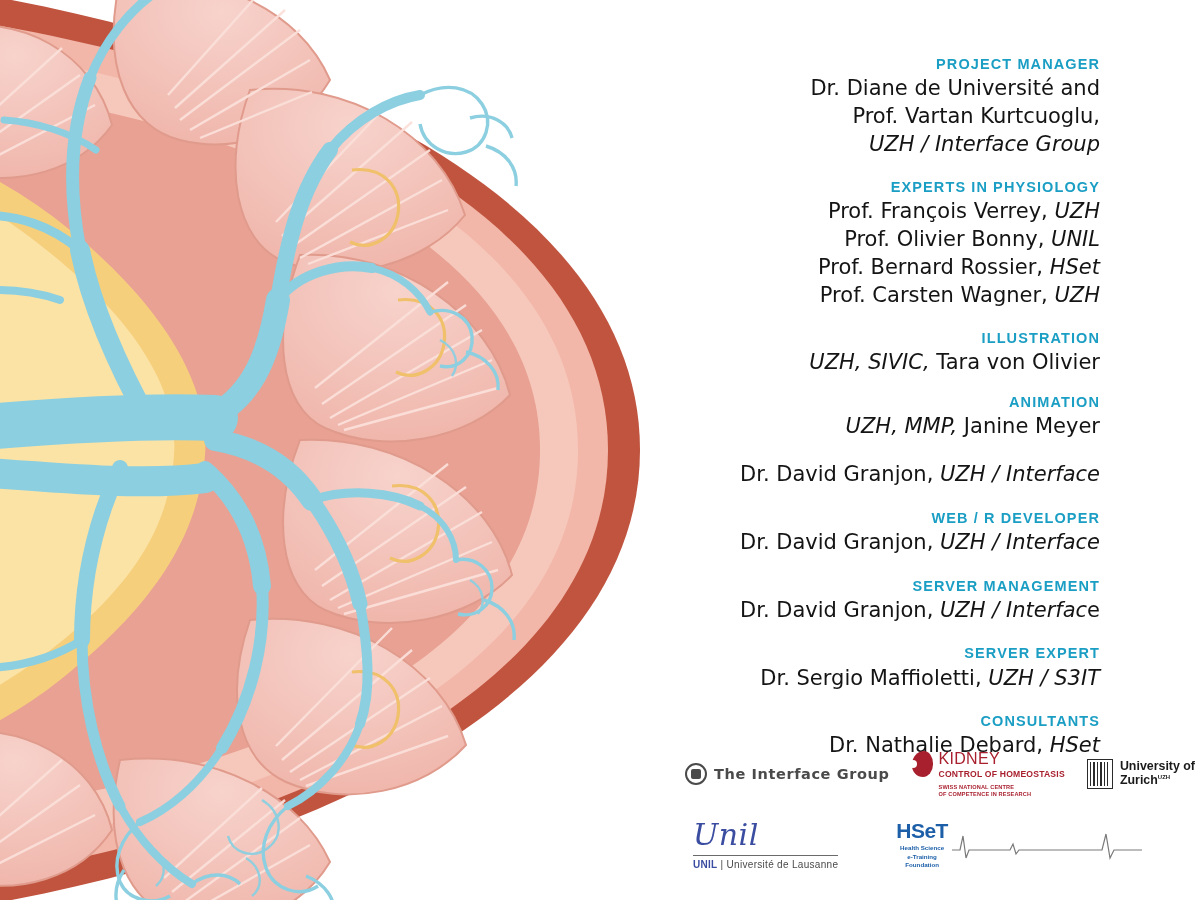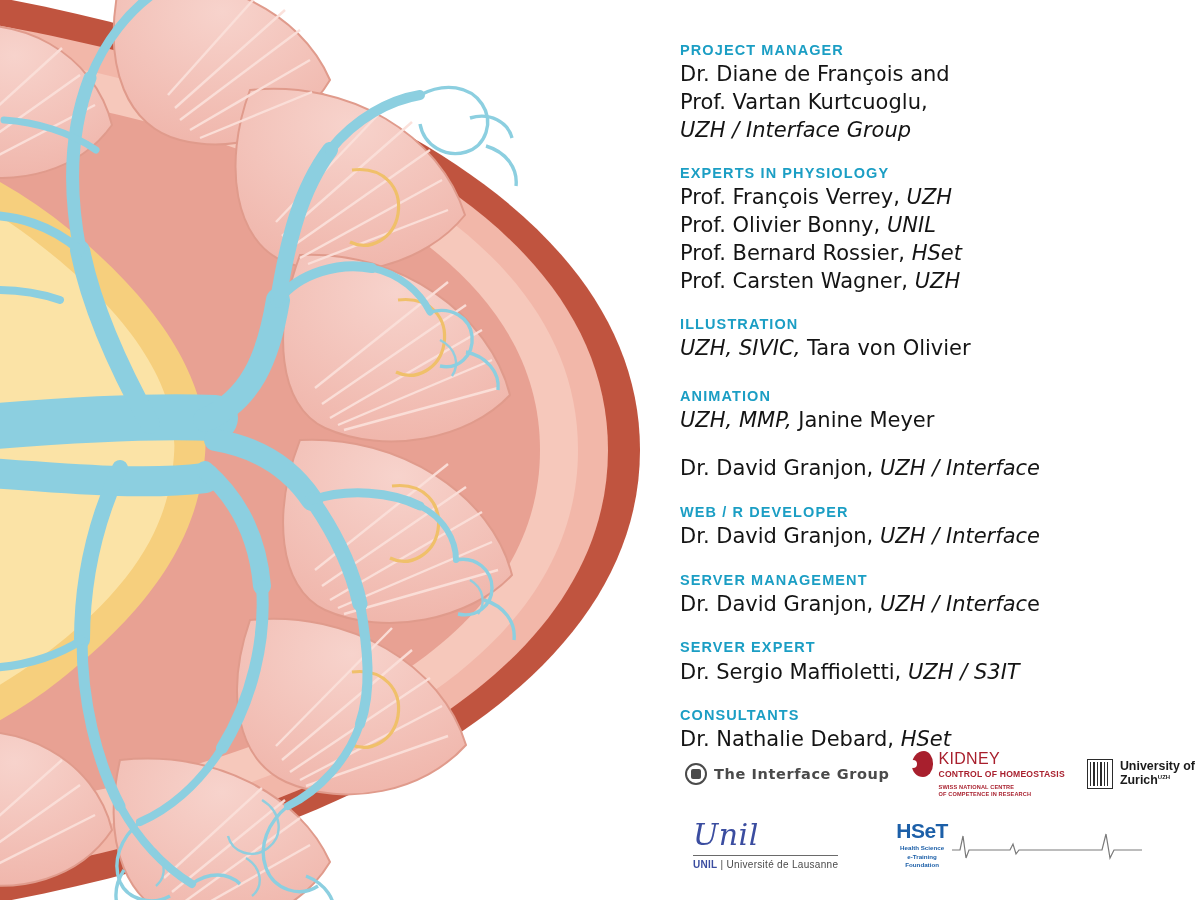--- a/index.html
+++ b/index.html
@@ -22,23 +22,24 @@
     position: absolute;
     left: 0; top: 0;
     width: 680px; height: 900px;
     overflow: hidden;
   }
   #illustration svg { display: block; }
 
   
   #credits {
     position: absolute;
-    left: 680px; top: 3px;
+    left: 680px; top: 17px;
     width: 520px; height: 730px;
     padding: 38px 100px 0 0;
+    text-align: right;
   }
   .credit-block { margin-bottom: 14px; }
   .credit-role {
     color: #1b9ec4;
     font-size: 14.5px;
     font-weight: bold;
     letter-spacing: 1.1px;
     text-transform: uppercase;
     margin-bottom: 2px;
     line-height: 1.25;
@@ -48,21 +49,21 @@
     font-size: 21px;
     line-height: 1.32;
     font-family: "DejaVu Sans", sans-serif;
     font-weight: 400;
   }
   .credit-line .aff { font-style: italic; }
 
   
   .blk-pm { margin-bottom: 20px; }
   .blk-phys { margin-bottom: 20px; }
-  .blk-illu { margin-bottom: 24px; }
+  .blk-illu { margin-bottom: 16px; }
   .blk-anim { margin-bottom: 20px; }
   .blk-model { margin-bottom: 20px; }
   .blk-web { margin-bottom: 20px; }
   .blk-server { margin-bottom: 20px; }
   .blk-expert { margin-bottom: 20px; }
   .blk-cons { margin-bottom: 16px; }
 
   
   #logos {
     position: absolute;
@@ -312,21 +313,21 @@
         </g>
       </g>
     </svg>
   </div>
 
   <div id="credits">
 
     <div class="credit-block blk-pm">
       <div class="credit-role">PROJECT MANAGER</div>
       <div class="credit-line">
-        <span>Dr. Diane de François and</span>
+        <span>Dr. Diane de Université and</span>
       </div>
       <div class="credit-line">
         <span>Prof. Vartan Kurtcuoglu,</span>
       </div>
       <div class="credit-line">
         <span class="aff">UZH / Interface Group</span>
       </div>
     </div>
 
     <div class="credit-block blk-phys">

